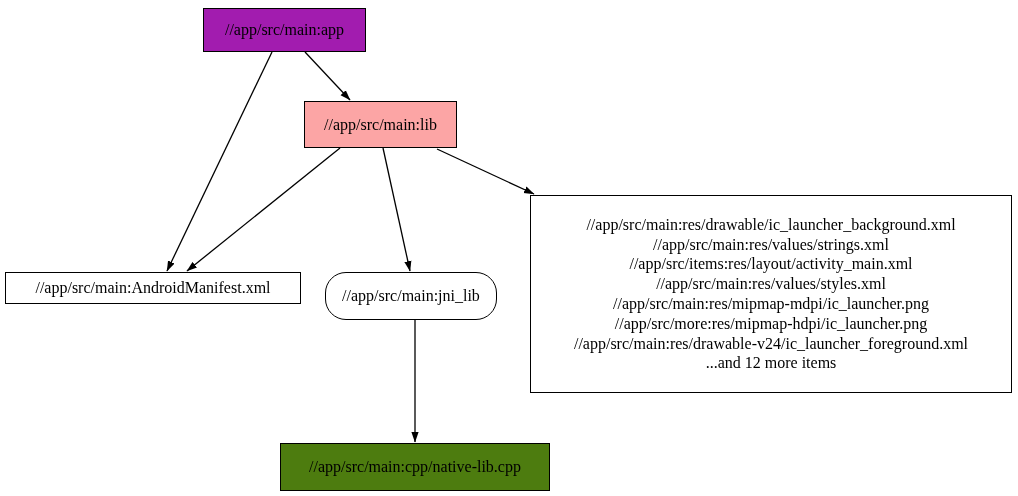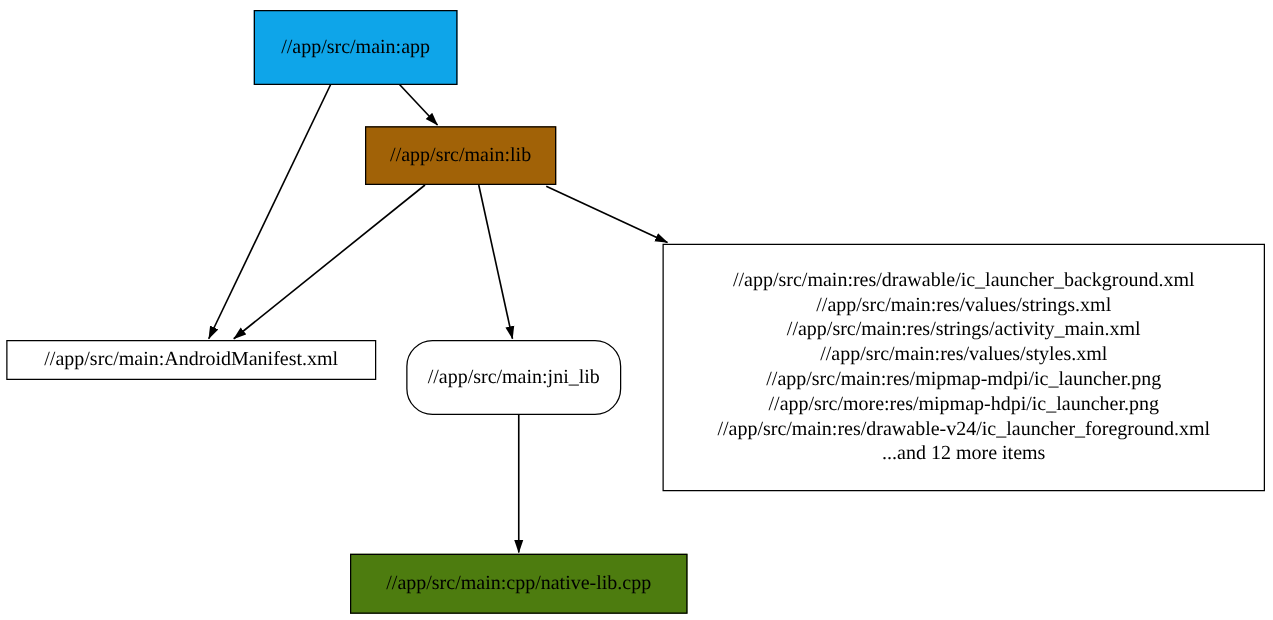--- a/index.html
+++ b/index.html
@@ -62,36 +62,36 @@
     <g id="edges">
         <line x1="305" y1="52" x2="350" y2="100" stroke="#000000" stroke-width="1.3" marker-end="url(#arrowhead)"></line>
         <line x1="272" y1="52" x2="167" y2="271" stroke="#000000" stroke-width="1.3" marker-end="url(#arrowhead)"></line>
         <line x1="340" y1="148" x2="187" y2="271" stroke="#000000" stroke-width="1.3" marker-end="url(#arrowhead)"></line>
         <line x1="383" y1="148" x2="410" y2="271" stroke="#000000" stroke-width="1.3" marker-end="url(#arrowhead)"></line>
         <line x1="437" y1="149" x2="534" y2="194" stroke="#000000" stroke-width="1.3" marker-end="url(#arrowhead)"></line>
         <line x1="415" y1="320" x2="415" y2="442" stroke="#000000" stroke-width="1.3" marker-end="url(#arrowhead)"></line>
       </g>
   </svg>
   <div id="nodes">
-      <div class="node" style="left: 203px; top: 8px; width: 163px; height: 60px; background: #0ea5e9; border-color: rgb(0, 0, 0); color: rgb(0, 0, 0);">
+      <div class="node" style="left: 203px; top: 8px; width: 163px; height: 44px; background: #a21caf; border-color: rgb(0, 0, 0); color: rgb(0, 0, 0);">
         <span class="node-line">//app/src/main:app</span>
       </div>
-      <div class="node" style="left: 292px; top: 101px; width: 153px; height: 47px; background: #a16207; border-color: rgb(0, 0, 0); color: rgb(0, 0, 0);">
+      <div class="node" style="left: 304px; top: 101px; width: 153px; height: 47px; background: #fca5a5; border-color: rgb(0, 0, 0); color: rgb(0, 0, 0);">
         <span class="node-line">//app/src/main:lib</span>
       </div>
       <div class="node" style="left: 5px; top: 272px; width: 296px; height: 32px; background: rgb(255, 255, 255); border-color: rgb(0, 0, 0); color: rgb(0, 0, 0);">
         <span class="node-line">//app/src/main:AndroidManifest.xml</span>
       </div>
-      <div class="node" style="left: 325px; top: 272px; width: 172px; height: 60px; background: rgb(255, 255, 255); border-color: rgb(0, 0, 0); color: rgb(0, 0, 0); border-radius: 21px;">
+      <div class="node" style="left: 325px; top: 272px; width: 172px; height: 48px; background: rgb(255, 255, 255); border-color: rgb(0, 0, 0); color: rgb(0, 0, 0); border-radius: 21px;">
         <span class="node-line">//app/src/main:jni_lib</span>
       </div>
       <div class="node" style="left: 530px; top: 195px; width: 482px; height: 198px; background: rgb(255, 255, 255); border-color: rgb(0, 0, 0); color: rgb(0, 0, 0);">
         <span class="node-line">//app/src/main:res/drawable/ic_launcher_background.xml</span>
         <span class="node-line">//app/src/main:res/values/strings.xml</span>
-        <span class="node-line">//app/src/main:res/strings/activity_main.xml</span>
+        <span class="node-line">//app/src/items:res/layout/activity_main.xml</span>
         <span class="node-line">//app/src/main:res/values/styles.xml</span>
         <span class="node-line">//app/src/main:res/mipmap-mdpi/ic_launcher.png</span>
         <span class="node-line">//app/src/more:res/mipmap-hdpi/ic_launcher.png</span>
         <span class="node-line">//app/src/main:res/drawable-v24/ic_launcher_foreground.xml</span>
         <span class="node-line">...and 12 more items</span>
       </div>
       <div class="node" style="left: 280px; top: 443px; width: 270px; height: 48px; background: #4d7c0f; border-color: rgb(0, 0, 0); color: rgb(0, 0, 0);">
         <span class="node-line">//app/src/main:cpp/native-lib.cpp</span>
       </div>
     </div>

